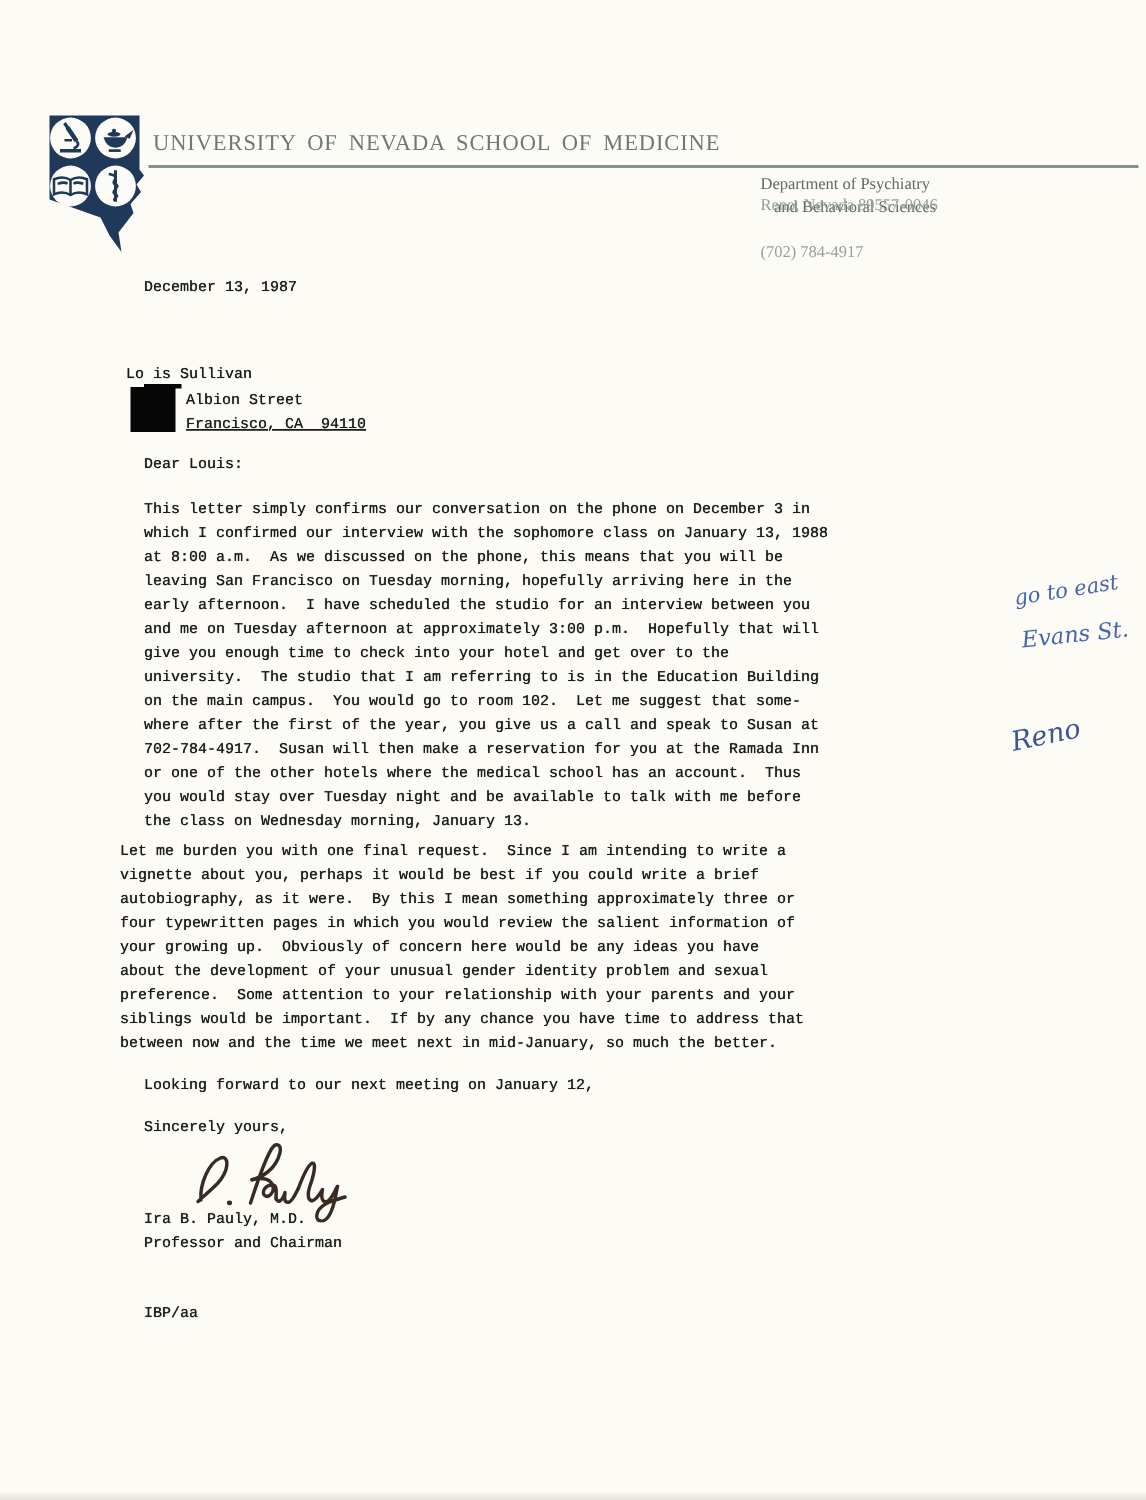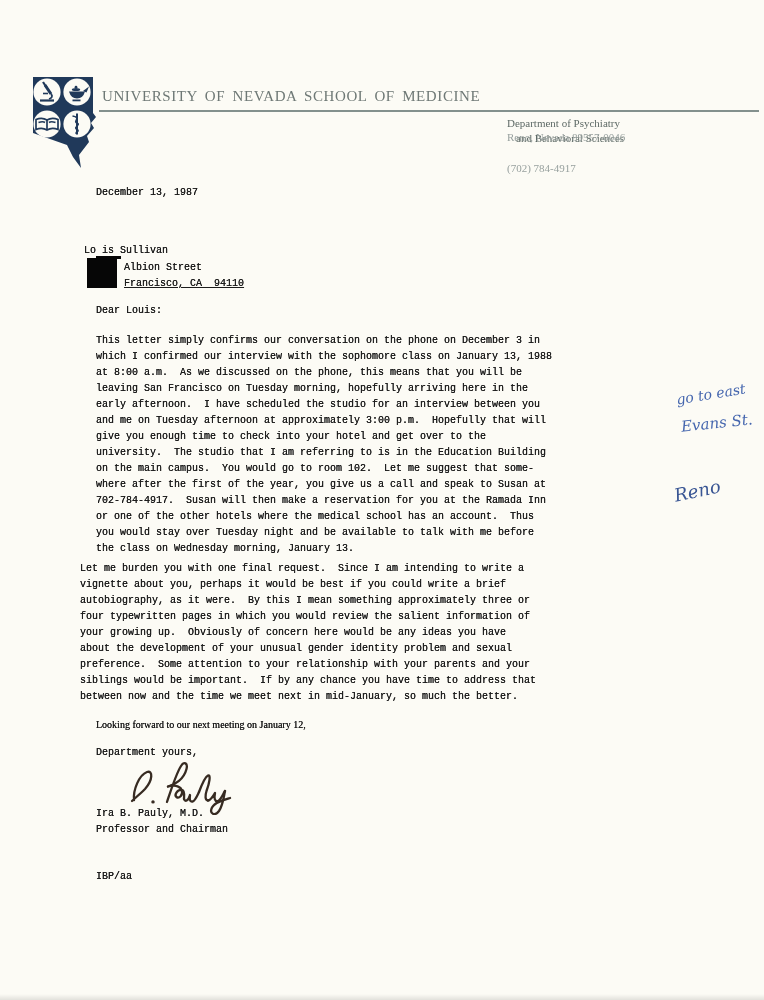--- a/index.html
+++ b/index.html
@@ -94,23 +94,23 @@
   <div class="abs mono" style="left:80px;top:561px;">Let me burden you with one final request.  Since I am intending to write a
 vignette about you, perhaps it would be best if you could write a brief
 autobiography, as it were.  By this I mean something approximately three or
 four typewritten pages in which you would review the salient information of
 your growing up.  Obviously of concern here would be any ideas you have
 about the development of your unusual gender identity problem and sexual
 preference.  Some attention to your relationship with your parents and your
 siblings would be important.  If by any chance you have time to address that
 between now and the time we meet next in mid-January, so much the better.</div>
 
-  <div class="abs mono" style="left:96px;top:717px;font-family:Liberation Serif, serif;">Looking forward to our next meeting on January 12,</div>
+  <div class="abs mono" style="left:96px;top:717px;">Looking forward to our next meeting on January 12,</div>
 
-  <div class="abs mono" style="left:96px;top:745px;">Department yours,</div>
+  <div class="abs mono" style="left:96px;top:745px;">Sincerely yours,</div>
 
   <svg class="abs" style="left:120px;top:757px;" width="130" height="58" viewBox="0 0 130 58">
     <g stroke="#372b22" fill="none" stroke-width="2.3" stroke-linecap="round" stroke-linejoin="round">
       <path d="M14,43 C13,33 19,18 27,15 C33,13 33,23 25,32 C20,37 14,42 12,44"></path>
       <path d="M33,44.5 C33.8,44.5 33.8,45.3 33,45.3 C32.2,45.3 32.2,44.5 33,44.5"></path>
       <path d="M47,45 C51,33 56,17 61,9 C64,4 68,6 66.5,12 C64,22 55,28 48,29.5"></path>
       <path d="M48,29.5 C56,27.5 61,29.5 62,34 C63,38 59,42 56.5,40 C54,38 57,32.5 62,33 C65,33.3 64,39 64,42"></path>
       <path d="M64,42 C65,45 68,44.5 70,38 C69.5,42 69.5,45 72.5,44.5 C75,44 77,39 79,35"></path>
       <path d="M79,35 C82,27 85,20 88,18.5 C91,17.5 89.5,26 86.5,34 C85,38.5 85,43.5 88,43.5"></path>
       <path d="M88,43.5 C91,43 93,39 95,36 C94,41 94.5,45 98,44 C101,43 103,37 105,34"></path>

